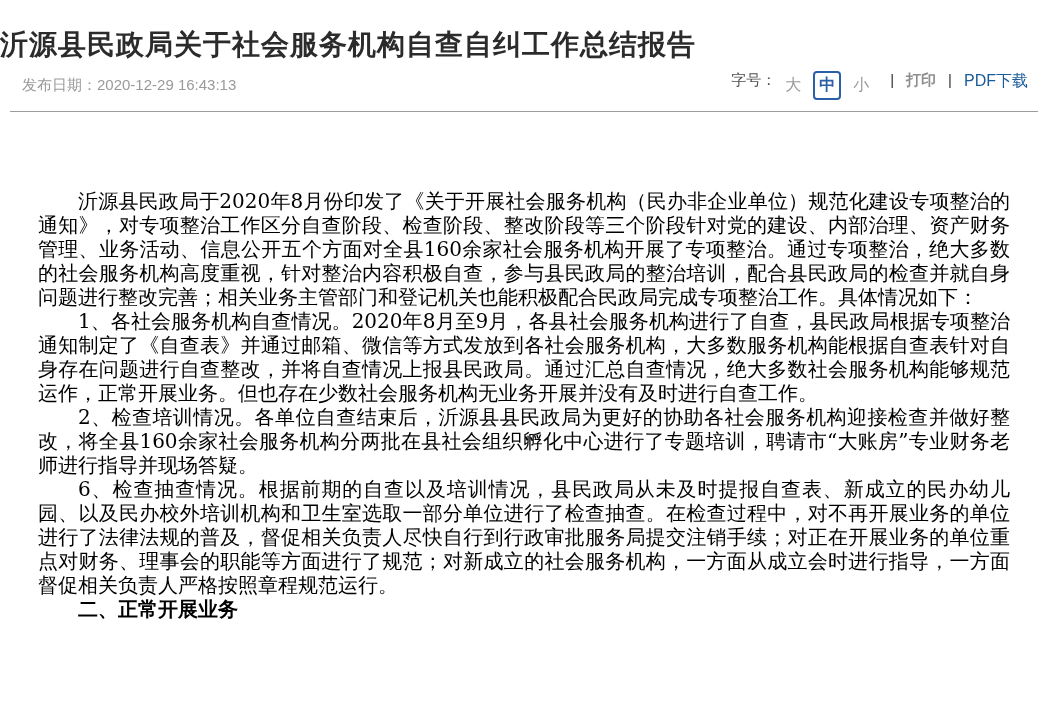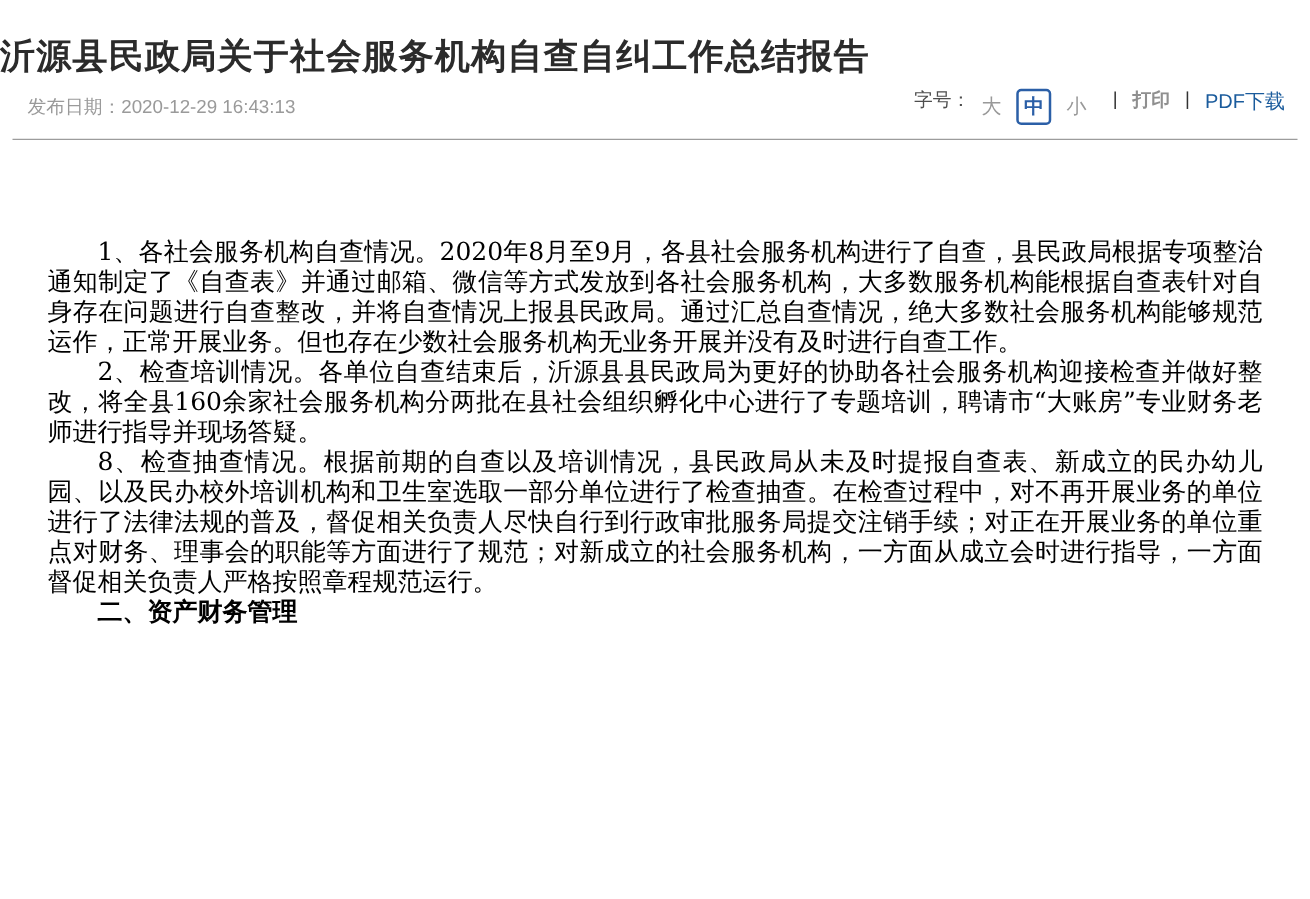--- a/index.html
+++ b/index.html
@@ -115,19 +115,20 @@
       <span class="tool-divider">|</span>
       <span class="print-btn">打印</span>
       <span class="tool-divider">|</span>
       <span class="pdf-btn">PDF下载</span>
     </div>
   </div>
 
   <hr class="header-rule">
 
   <div class="article-body">
+      <p class="normal">沂源县民政局于2020年8月份印发了《关于开展社会服务机构（民办非企业单位）规范化建设专项整治的通知》，对专项整治工作区分自查阶段、检查阶段、整改阶段等三个阶段针对党的建设、内部治理、资产财务管理、业务活动、信息公开五个方面对全县160余家社会服务机构开展了专项整治。通过专项整治，绝大多数的社会服务机构高度重视，针对整治内容积极自查，参与县民政局的整治培训，配合县民政局的检查并就自身问题进行整改完善；相关业务主管部门和登记机关也能积极配合民政局完成专项整治工作。具体情况如下：</p>
       <p class="normal">1、各社会服务机构自查情况。2020年8月至9月，各县社会服务机构进行了自查，县民政局根据专项整治通知制定了《自查表》并通过邮箱、微信等方式发放到各社会服务机构，大多数服务机构能根据自查表针对自身存在问题进行自查整改，并将自查情况上报县民政局。通过汇总自查情况，绝大多数社会服务机构能够规范运作，正常开展业务。但也存在少数社会服务机构无业务开展并没有及时进行自查工作。</p>
       <p class="normal">2、检查培训情况。各单位自查结束后，沂源县县民政局为更好的协助各社会服务机构迎接检查并做好整改，将全县160余家社会服务机构分两批在县社会组织孵化中心进行了专题培训，聘请市“大账房”专业财务老师进行指导并现场答疑。</p>
-      <p class="normal">8、检查抽查情况。根据前期的自查以及培训情况，县民政局从未及时提报自查表、新成立的民办幼儿园、以及民办校外培训机构和卫生室选取一部分单位进行了检查抽查。在检查过程中，对不再开展业务的单位进行了法律法规的普及，督促相关负责人尽快自行到行政审批服务局提交注销手续；对正在开展业务的单位重点对财务、理事会的职能等方面进行了规范；对新成立的社会服务机构，一方面从成立会时进行指导，一方面督促相关负责人严格按照章程规范运行。</p>
-      <p class="heading">二、资产财务管理</p>
+      <p class="normal">6、检查抽查情况。根据前期的自查以及培训情况，县民政局从未及时提报自查表、新成立的民办幼儿园、以及民办校外培训机构和卫生室选取一部分单位进行了检查抽查。在检查过程中，对不再开展业务的单位进行了法律法规的普及，督促相关负责人尽快自行到行政审批服务局提交注销手续；对正在开展业务的单位重点对财务、理事会的职能等方面进行了规范；对新成立的社会服务机构，一方面从成立会时进行指导，一方面督促相关负责人严格按照章程规范运行。</p>
+      <p class="heading">二、正常开展业务</p>
     </div>
 
 </div>
 
 </body></html>

